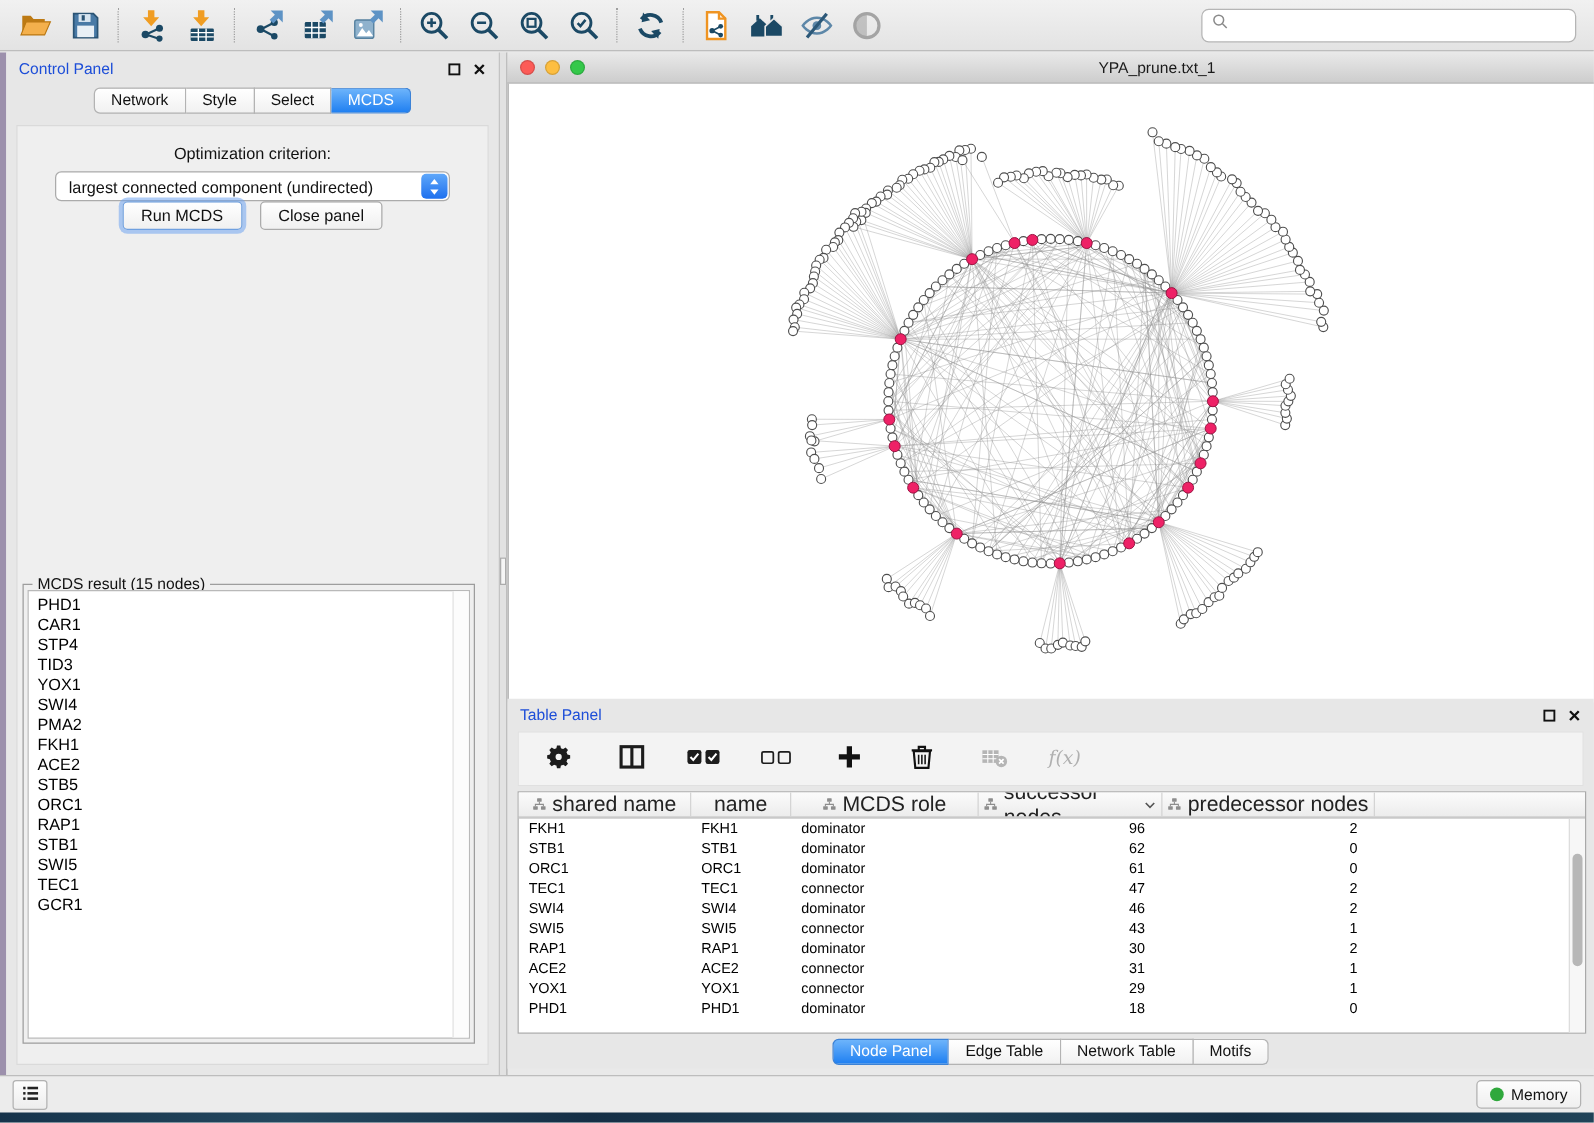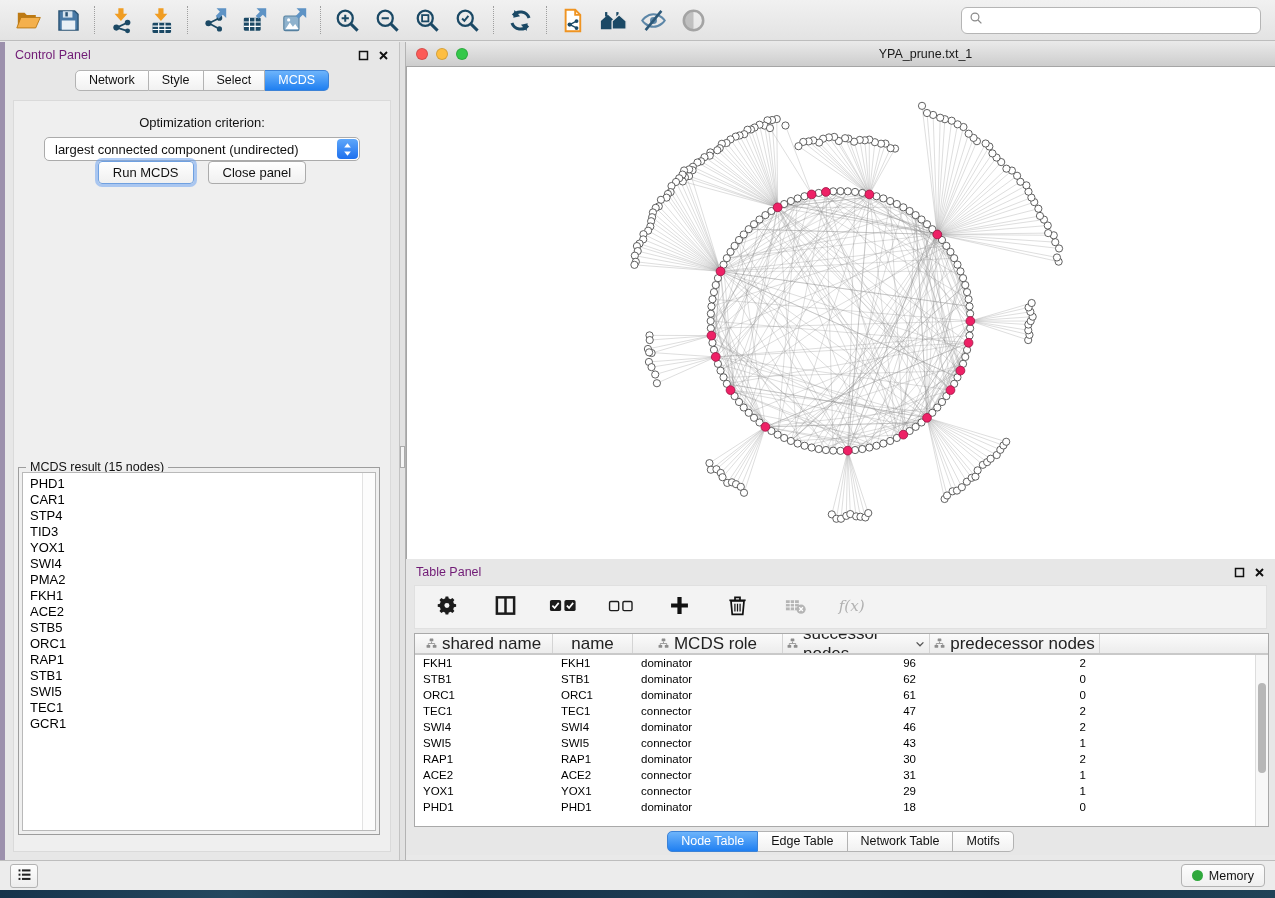--- a/index.html
+++ b/index.html
@@ -17,21 +17,21 @@
     background:#fff; border:1px solid #b5b5b5; border-radius:6px;
     display:flex; align-items:center; padding:0 7px; gap:5px; }
   #search-wrap input { border:none; outline:none; flex:1; font-size:12px; background:transparent; }
   
   #left-strip { position:absolute; left:0; top:42px; width:5px; height:818px; background:#9c90ac; }
   #wallpaper { position:absolute; left:0; bottom:0; width:1275px; height:8px;
     background:linear-gradient(90deg,#16334b,#24485f 18%,#152f46 37%,#1f4157 58%,#142e44 78%,#204358);
   }
   
   #control-panel { position:absolute; left:5px; top:42px; width:394px; height:818px; background:#e7e7e7; }
-  .panel-header { height:26px; display:flex; align-items:center; padding:0 10px; font-size:12.5px; color:#701a75; }
+  .panel-header { height:26px; display:flex; align-items:center; padding:0 10px; font-size:12.5px; color:#1d4ed8; }
   .win-btns { margin-left:auto; display:flex; gap:8px; align-items:center; }
   .win-btn { width:12px; height:12px; display:flex; align-items:center; justify-content:center; cursor:default; }
   .cp-tabs { display:flex; justify-content:center; margin-top:2px; }
   .tab { height:21px; line-height:19px; padding:0 13px; font-size:12.5px; color:#111;
     background:linear-gradient(#ffffff,#f1f1f1); border:1px solid #b3b3b3; border-left-width:0; }
   .tab:first-child { border-left-width:1px; border-radius:5px 0 0 5px; }
   .tab:last-child { border-radius:0 5px 5px 0; }
   .tab.active { background:linear-gradient(#6db4fb,#1f7ff1); color:#fff; border-color:#3c82d6; }
   .cp-body { position:absolute; left:8px; right:8px; top:58px; bottom:8px;
     background:#efefef; border:1px solid #dadada; }
@@ -1243,21 +1243,21 @@
             <div class="td num" style="width: 147px;">18</div>
             <div class="td num" style="width: 170px;">0</div>
           </div>
         </div>
       <div class="tb-scroll">
         <div class="tb-thumb"></div>
       </div>
     </div>
   </div>
   <div class="tp-tabs" id="tp-tabs">
-      <span class="tab active">Node Table</span>
+      <span class="tab active">Node Panel</span>
       <span class="tab">Edge Table</span>
       <span class="tab">Network Table</span>
       <span class="tab">Motifs</span>
     </div>
 </div>
 
 <div id="status-bar">
   <button id="list-btn">
     <span>
       <svg viewBox="0 0 20 20" width="17" height="17">

